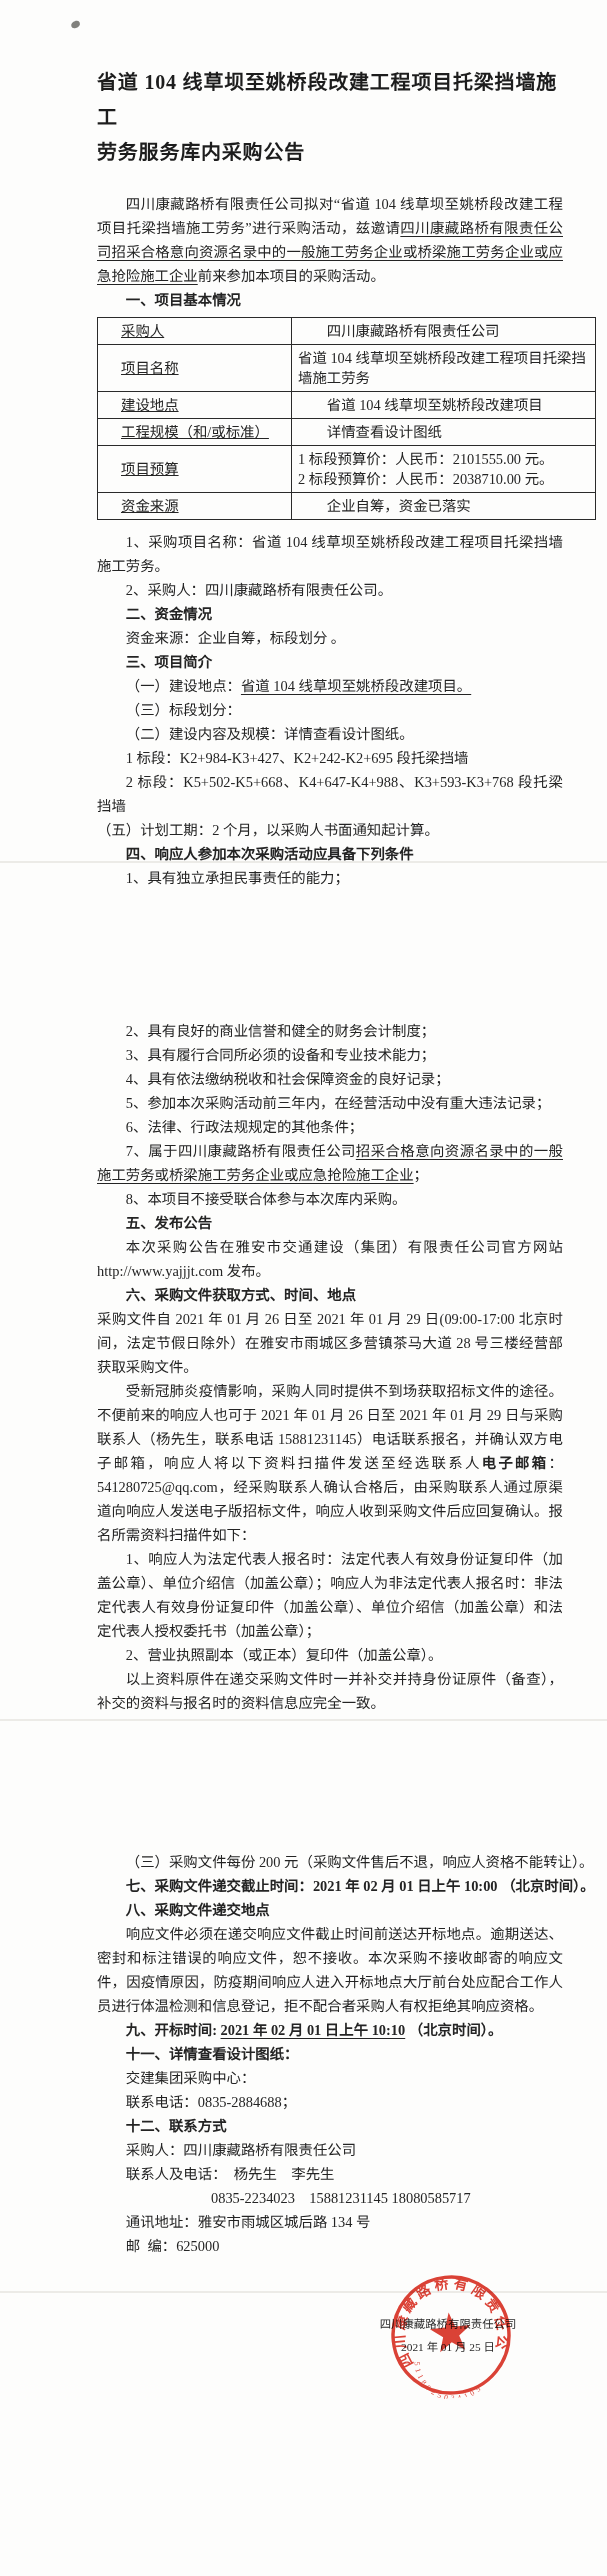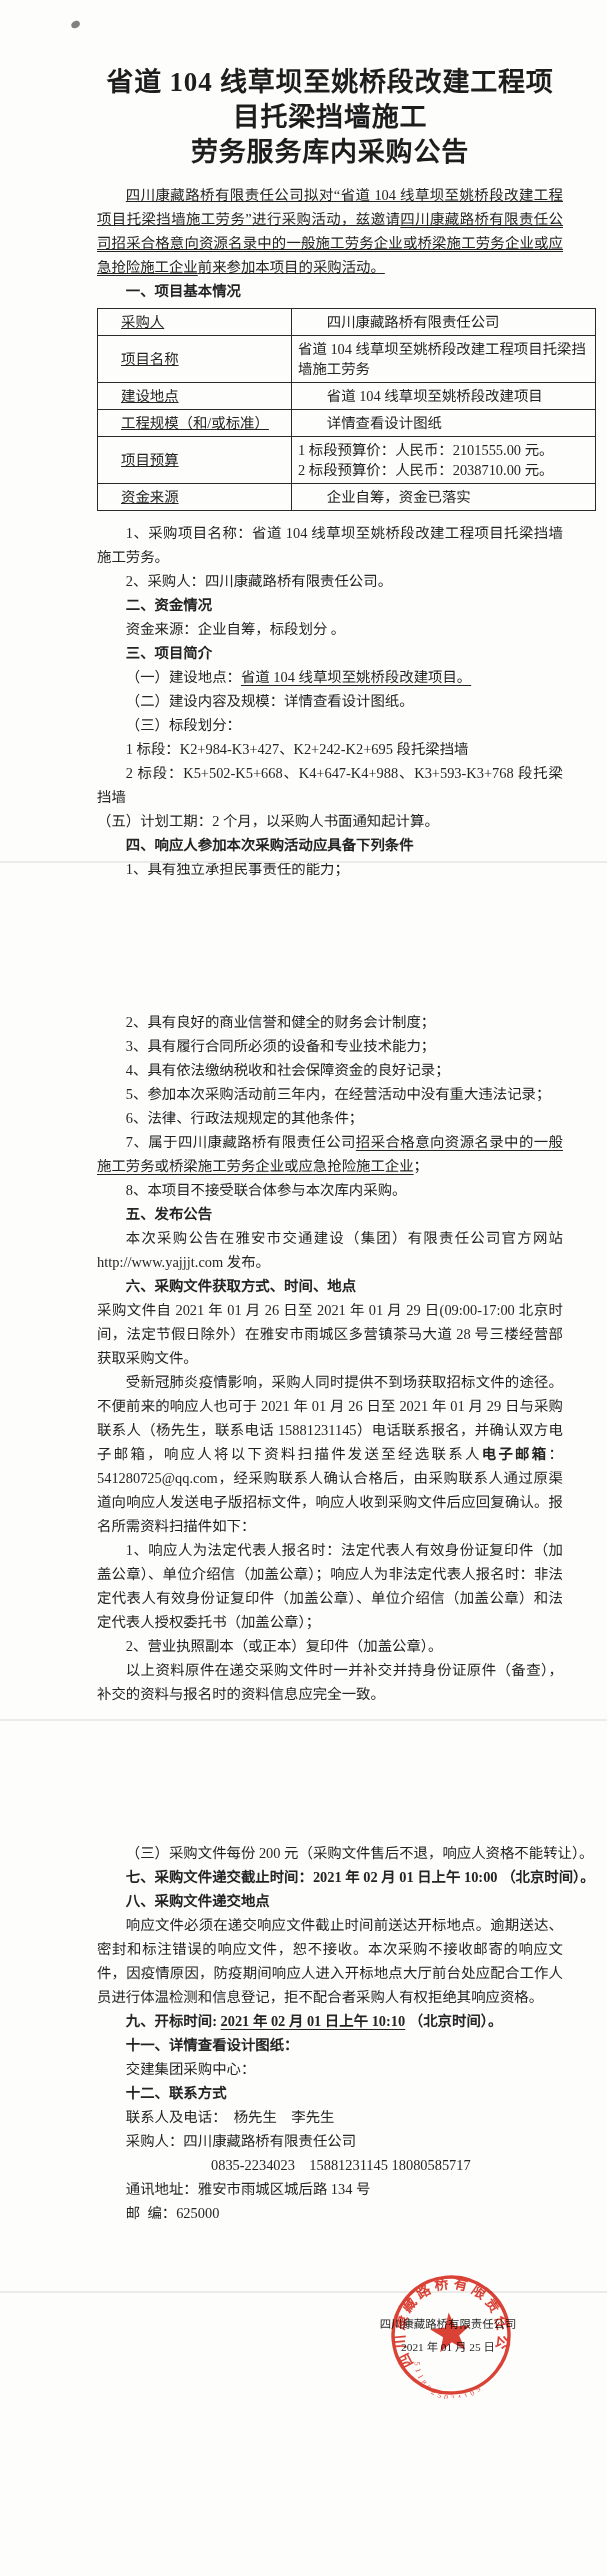--- a/index.html
+++ b/index.html
@@ -7,32 +7,32 @@
     width:607px;height:2576px;
     background:#fdfdfc;
     font-family:"Liberation Serif","DejaVu Serif",serif;
     color:#242424;
     overflow:hidden;
     position:relative;
   }
   .page{position:relative;width:607px;height:2576px;}
   .content{margin:0 44px 0 97px;padding-top:65px;}
   .doc-title{
-    font-size:27px;font-weight:700;text-align:center;
+    font-size:20px;font-weight:700;text-align:left;
     line-height:35px;margin:0;letter-spacing:0.8px;color:#1d1d1d;
   }
   p{margin:0;font-size:14.4px;line-height:24px;}
   .para{text-align:justify;}
   .indent{text-indent:2em;}
   .b{font-weight:700;}
   .u{text-decoration:underline;text-underline-offset:3px;}
   .nowrap{white-space:nowrap;}
   .pre{white-space:pre-wrap;}
   .heading{font-weight:700;text-indent:2em;}
-  .mt10{margin-top:13px;text-decoration:underline;}
+  .mt10{margin-top:22px;}
   .mt14{margin-top:10.6px;}
   .phone-line{padding-left:114px;}
   
   .info-table{
     border-collapse:collapse;
     width:455px;
     margin:4.6px 0 0 0;
     font-size:14.4px;
     table-layout:fixed;
   }
@@ -114,22 +114,22 @@
     </table>
 
     <p class="para indent mt14">1、采购项目名称：省道 104 线草坝至姚桥段改建工程项目托梁挡墙施工劳务。</p>
     <p class="para indent">2、采购人：四川康藏路桥有限责任公司。</p>
 
     <p class="heading">二、资金情况</p>
     <p class="para indent">资金来源：企业自筹，标段划分 。</p>
 
     <p class="heading">三、项目简介</p>
     <p class="para indent"><span>（一）建设地点：</span><span class="u">省道 104 线草坝至姚桥段改建项目。</span></p>
+    <p class="para indent">（三）标段划分：</p>
     <p class="para indent">（二）建设内容及规模：详情查看设计图纸。</p>
-    <p class="para indent">（三）标段划分：</p>
     <p class="para indent">1 标段：K2+984-K3+427、K2+242-K2+695 段托梁挡墙</p>
     <p class="para indent">2 标段：K5+502-K5+668、K4+647-K4+988、K3+593-K3+768 段托梁挡墙</p>
     <p class="para">（五）计划工期：2 个月，以采购人书面通知起计算。</p>
 
     <p class="heading">四、响应人参加本次采购活动应具备下列条件</p>
     <p class="para indent">1、具有独立承担民事责任的能力；</p>
 
     <div class="gap1"></div>
 
     <p class="para indent">2、具有良好的商业信誉和健全的财务会计制度；</p>
@@ -152,23 +152,24 @@
 
     <div class="gap2"></div>
 
     <p class="para indent nowrap">（三）采购文件每份 200 元（采购文件售后不退，响应人资格不能转让）。</p>
     <p class="heading nowrap">七、采购文件递交截止时间：2021 年 02 月 01 日上午 10:00 （北京时间）。</p>
     <p class="heading">八、采购文件递交地点</p>
     <p class="para indent">响应文件必须在递交响应文件截止时间前送达开标地点。逾期送达、密封和标注错误的响应文件，恕不接收。本次采购不接收邮寄的响应文件，因疫情原因，防疫期间响应人进入开标地点大厅前台处应配合工作人员进行体温检测和信息登记，拒不配合者采购人有权拒绝其响应资格。</p>
     <p class="heading nowrap"><span>九、开标时间: </span><span class="u">2021 年 02 月 01 日上午 10:10</span><span> （北京时间）。</span></p>
     <p class="heading">十一、详情查看设计图纸：</p>
     <p class="para indent">交建集团采购中心：</p>
+    <p class="para indent">联系电话：0835-2884688；</p>
     <p class="heading">十二、联系方式</p>
+    <p class="para indent">采购人：四川康藏路桥有限责任公司</p>
     <p class="para indent pre">联系人及电话：  杨先生    李先生</p>
-    <p class="para indent">采购人：四川康藏路桥有限责任公司</p>
     <p class="para pre phone-line">0835-2234023    15881231145 18080585717</p>
     <p class="para indent">通讯地址：雅安市雨城区城后路 134 号</p>
     <p class="para indent pre">邮  编：625000</p>
 
   </div>
 
   <div class="pageline" style="top:861px"></div>
   <div class="pageline" style="top:1719px"></div>
   <div class="pageline" style="top:2291px"></div>
 

